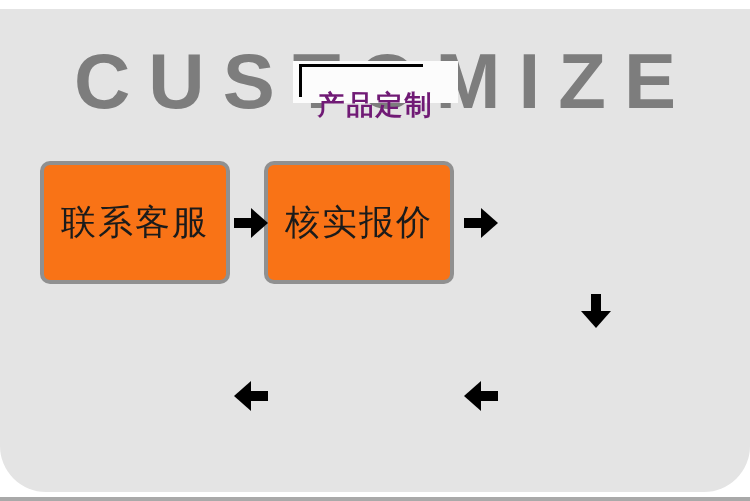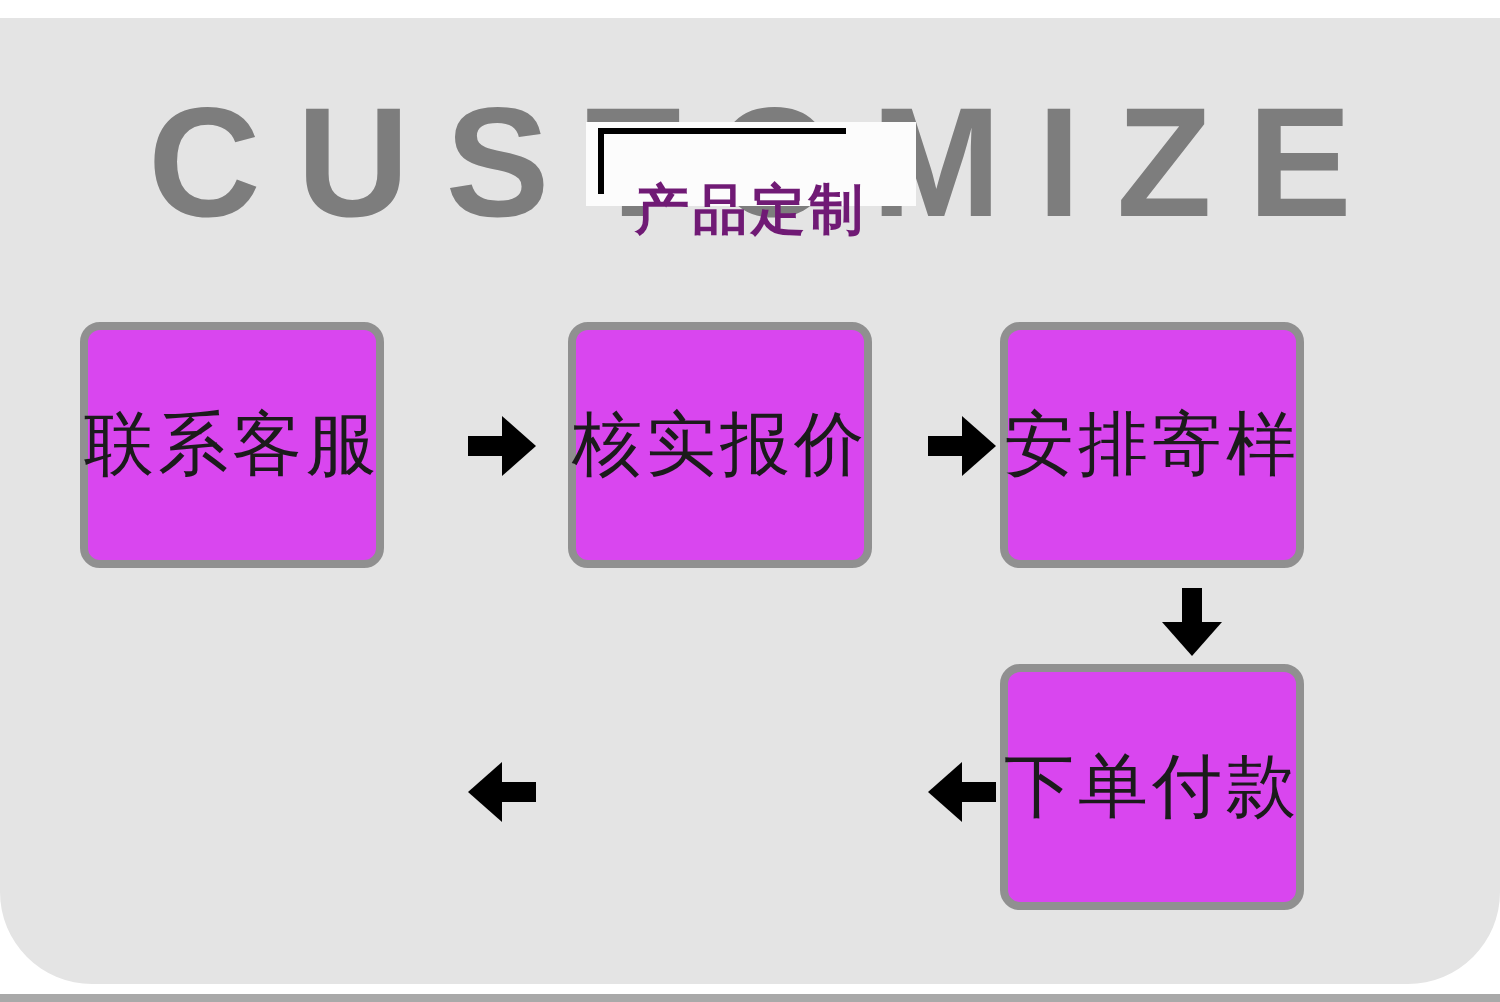--- a/index.html
+++ b/index.html
@@ -30,28 +30,28 @@
   .badge-border{
     position:absolute;left:6px;top:3px;width:121px;height:30px;
     border-top:3px solid #000;border-left:3px solid #000;
   }
   .badge-text{
     position:relative;
     font-family:"Liberation Sans", sans-serif;
     font-size:27px;font-weight:600;color:#701a75;letter-spacing:2px;margin-top:46px;
   }
   .flow-box{
-    position:absolute;width:152px;height:123px;box-sizing:border-box;
-    background:#d946ef;border:4px solid #909090;border-radius:10px;
+    position:absolute;width:190px;height:123px;box-sizing:border-box;
+    background:#f97316;border:4px solid #909090;border-radius:10px;
     display:flex;align-items:center;justify-content:center;
     font-family:"Liberation Serif", serif;
     font-size:35px;color:#1b1b1b;letter-spacing:2px;white-space:nowrap;
   }
   .r1{top:152px;} .r2{top:323px;}
-  .c1{left:40px;} .c2{left:284px;} .c3{left:500px;}
+  .c1{left:40px;} .c2{left:264px;} .c3{left:500px;}
 
   .arrow{position:absolute;}
   .arrow-right{width:34px;height:30px;}
   .arrow-right .stem{position:absolute;left:0;top:10px;width:18px;height:10px;background:#000;}
   .arrow-right .head{position:absolute;right:0;top:0;width:0;height:0;
     border-top:15px solid transparent;border-bottom:15px solid transparent;border-left:17px solid #000;}
   .arrow-left{width:34px;height:30px;}
   .arrow-left .stem{position:absolute;right:0;top:10px;width:18px;height:10px;background:#000;}
   .arrow-left .head{position:absolute;left:0;top:0;width:0;height:0;
     border-top:15px solid transparent;border-bottom:15px solid transparent;border-right:17px solid #000;}
@@ -67,23 +67,21 @@
 
   <div class="watermark">CUSTOMIZE</div>
 
   <div class="badge">
     <div class="badge-border"></div>
     <div class="badge-text">产品定制</div>
   </div>
 
   <div class="flow-box r1 c1">联系客服</div>
   <div class="flow-box r1 c2">核实报价</div>
-  <div class="flow-box r1 c3">安排寄样</div>
 
-  <div class="flow-box r2 c3">下单付款</div>
 
   <div class="arrow arrow-right" style="left:234px;top:199px;">
     <div class="stem"></div>
       <div class="head"></div>
   </div>
   <div class="arrow arrow-right" style="left:464px;top:199px;">
     <div class="stem"></div>
       <div class="head"></div>
   </div>
   <div class="arrow arrow-down" style="left:581px;top:285px;">

